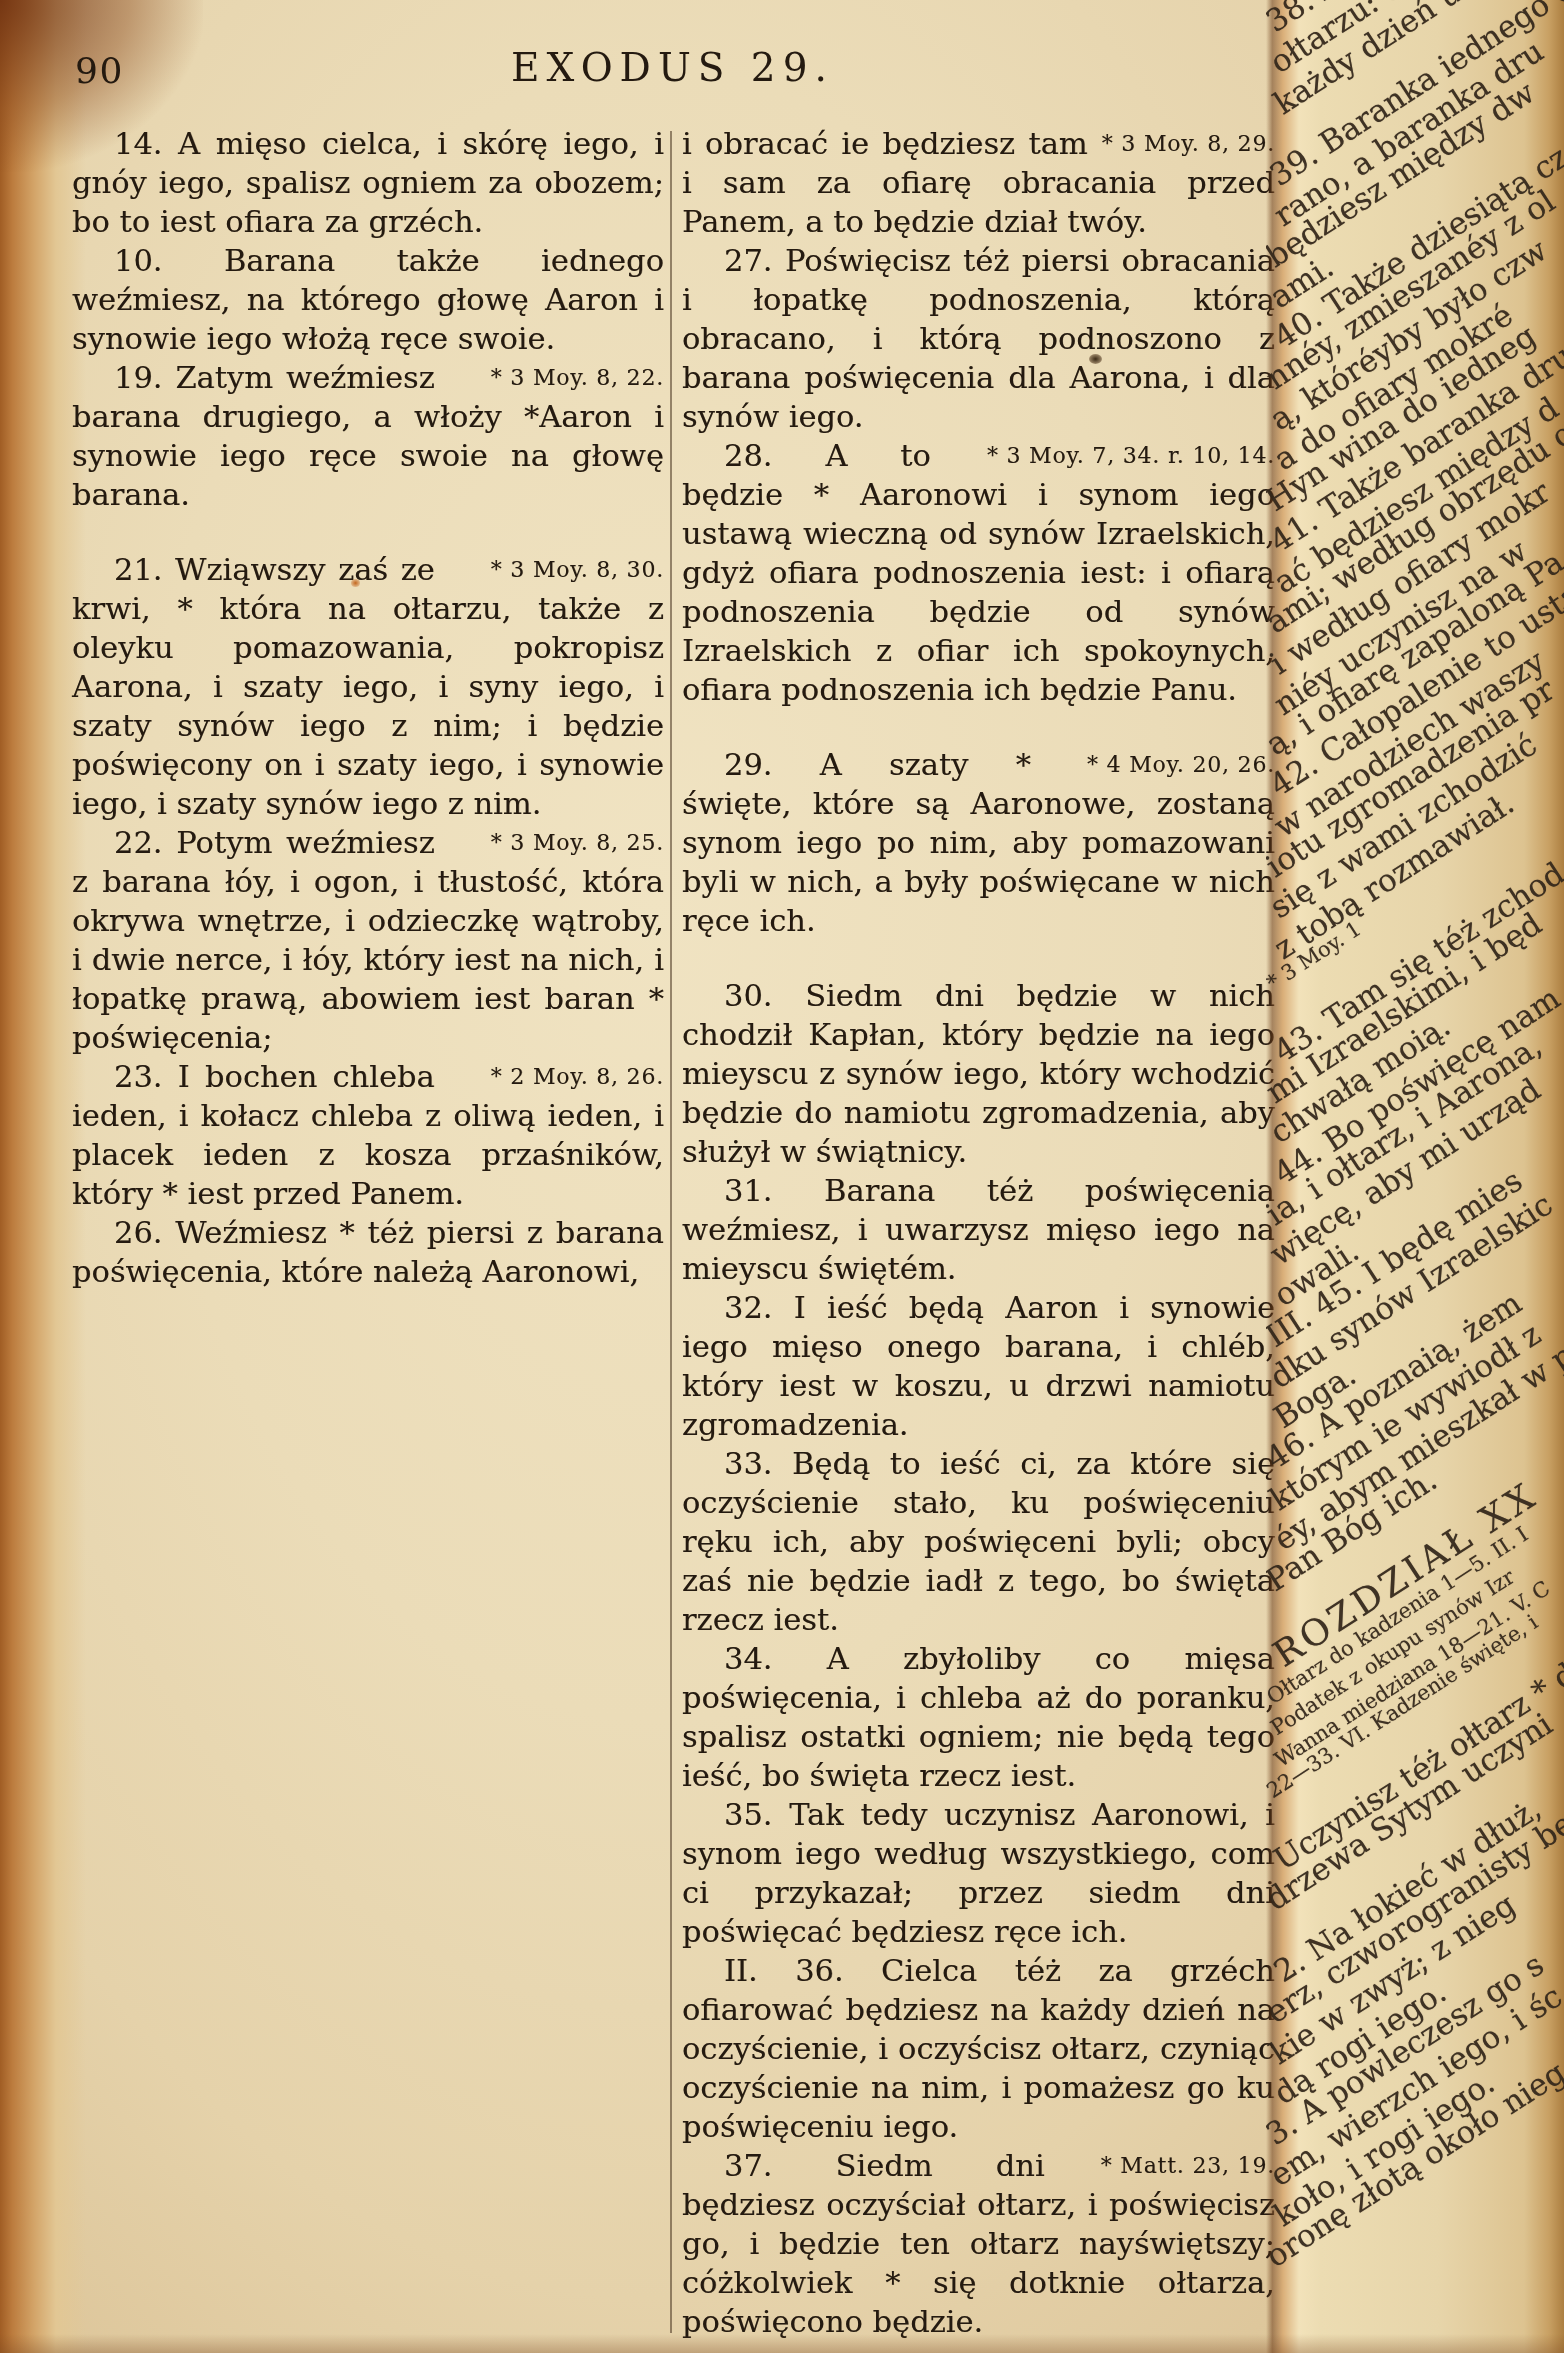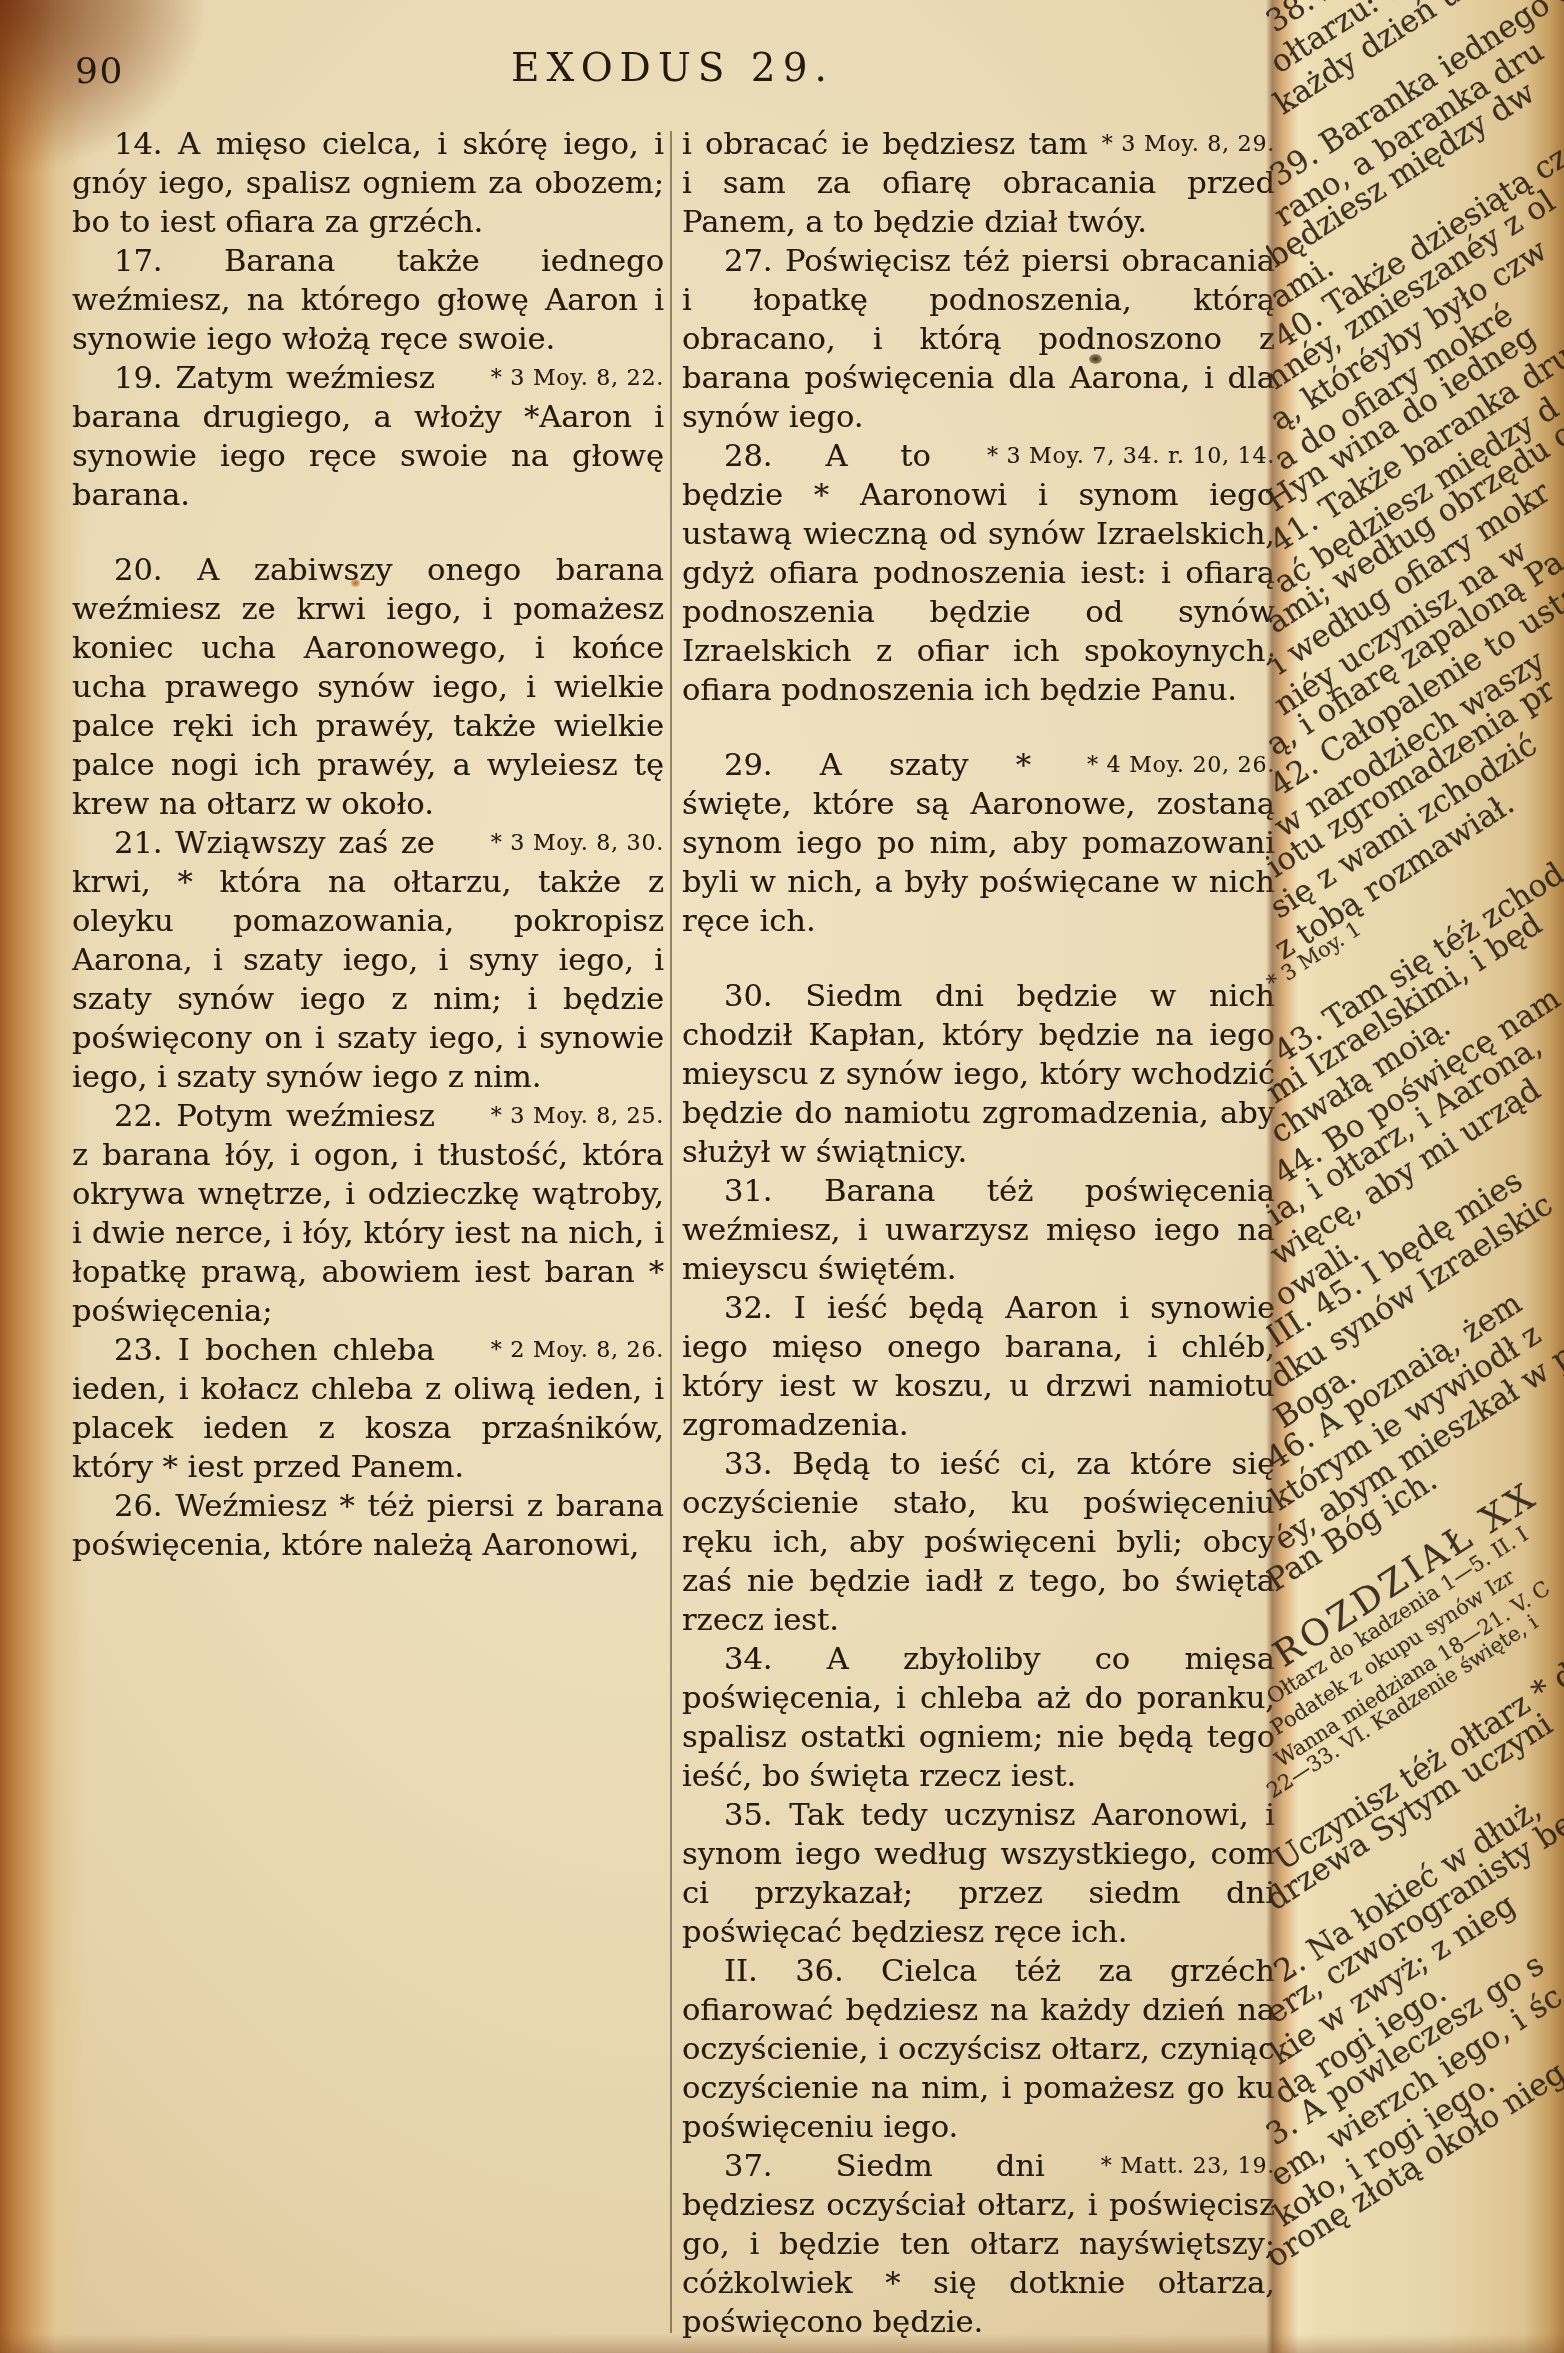--- a/index.html
+++ b/index.html
@@ -58,23 +58,22 @@
 <div class="corner-tl"></div>
 
 <div class="header-num">90</div>
 <div class="header-title">EXODUS 29.</div>
 
 <div class="divider"></div>
 
 <div class="col col-left">
 
 <p class="verse"><span class="vtext">14. A mięso cielca, i skórę iego, i gnóy iego, spalisz ogniem za obozem; bo to iest ofiara za grzéch.</span></p>
-    <p class="verse"><span class="vtext">17. Barana także iednego weźmiesz, na którego głowę Aaron i synowie iego włożą ręce swoie.</span></p>
+    <p class="verse"><span class="vtext">10. Barana także iednego weźmiesz, na którego głowę Aaron i synowie iego włożą ręce swoie.</span></p>
     <p class="verse gap"><span class="vref">* 3 Moy. 8, 22.</span><span class="vtext">19. Zatym weźmiesz barana drugiego, a włoży *Aaron i synowie iego ręce swoie na głowę barana.</span></p>
-    <p class="verse"><span class="vtext">20. A zabiwszy onego barana weźmiesz ze krwi iego, i pomażesz koniec ucha Aaronowego, i końce ucha prawego synów iego, i wielkie palce ręki ich prawéy, także wielkie palce nogi ich prawéy, a wyleiesz tę krew na ołtarz w około.</span></p>
     <p class="verse"><span class="vref">* 3 Moy. 8, 30.</span><span class="vtext">21. Wziąwszy zaś ze krwi, * która na ołtarzu, także z oleyku pomazowania, pokropisz Aarona, i szaty iego, i syny iego, i szaty synów iego z nim; i będzie poświęcony on i szaty iego, i synowie iego, i szaty synów iego z nim.</span></p>
     <p class="verse"><span class="vref">* 3 Moy. 8, 25.</span><span class="vtext">22. Potym weźmiesz z barana łóy, i ogon, i tłustość, która okrywa wnętrze, i odzieczkę wątroby, i dwie nerce, i łóy, który iest na nich, i łopatkę prawą, abowiem iest baran * poświęcenia;</span></p>
     <p class="verse"><span class="vref">* 2 Moy. 8, 26.</span><span class="vtext">23. I bochen chleba ieden, i kołacz chleba z oliwą ieden, i placek ieden z kosza przaśników, który * iest przed Panem.</span></p>
     <p class="verse"><span class="vtext">26. Weźmiesz * téż piersi z barana poświęcenia, które należą Aaronowi,</span></p>
   </div>
 
 <div class="col col-right">
 
 <p class="verse noindent"><span class="vref">* 3 Moy. 8, 29.</span><span class="vtext">i obracać ie będziesz tam i sam za ofiarę obracania przed Panem, a to będzie dział twóy.</span></p>
     <p class="verse"><span class="vtext">27. Poświęcisz téż piersi obracania i łopatkę podnoszenia, którą obracano, i którą podnoszono z barana poświęcenia dla Aarona, i dla synów iego.</span></p>

